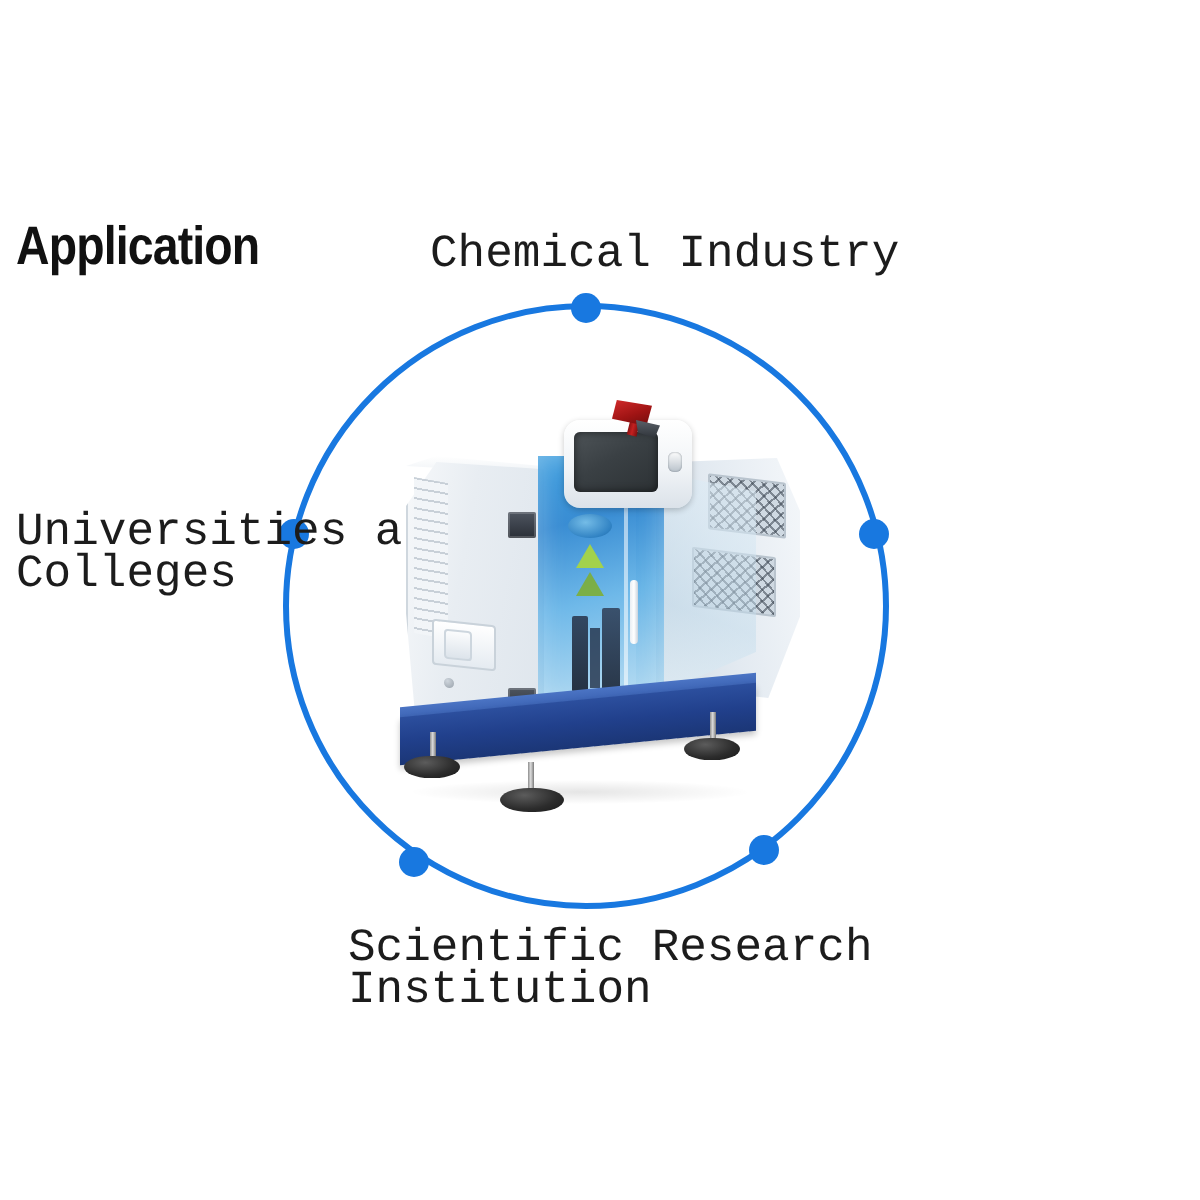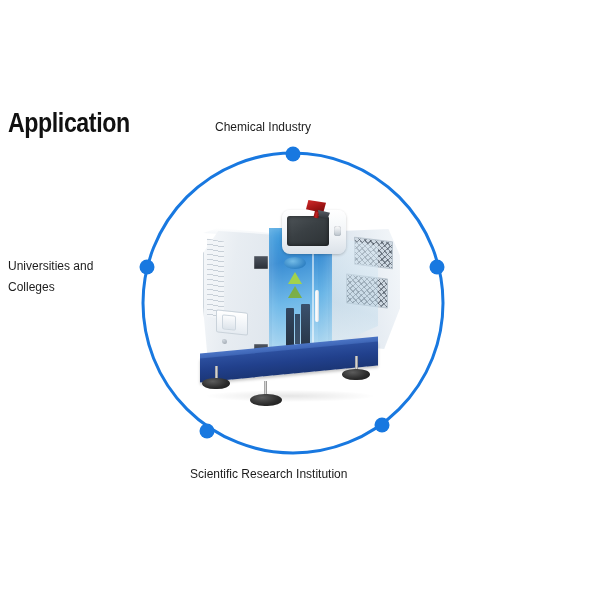--- a/index.html
+++ b/index.html
@@ -39,39 +39,39 @@
     left: 0;
     top: 0;
     width: 600px;
     height: 600px;
   }
 
   
   .node-label {
     position: absolute;
     color: #1c1c1c;
-    font-size: 12px;
+    font-size: 23px;
     line-height: 21px;
     white-space: pre-line;
-    font-family: Liberation Sans, sans-serif;
+    font-family: Liberation Mono, monospace;
   }
   #label-top {
     left: 215px;
     top: 117px;
   }
   #label-left {
     left: 8px;
     top: 256px;
   }
   #label-right {
     left: 450px;
     top: 256px;
   }
   #label-bottom {
-    left: 190px;
+    left: 174px;
     top: 464px;
   }
 
   
   #machine {
     position: absolute;
     left: 176px;
     top: 204px;
     width: 236px;
     height: 212px;

